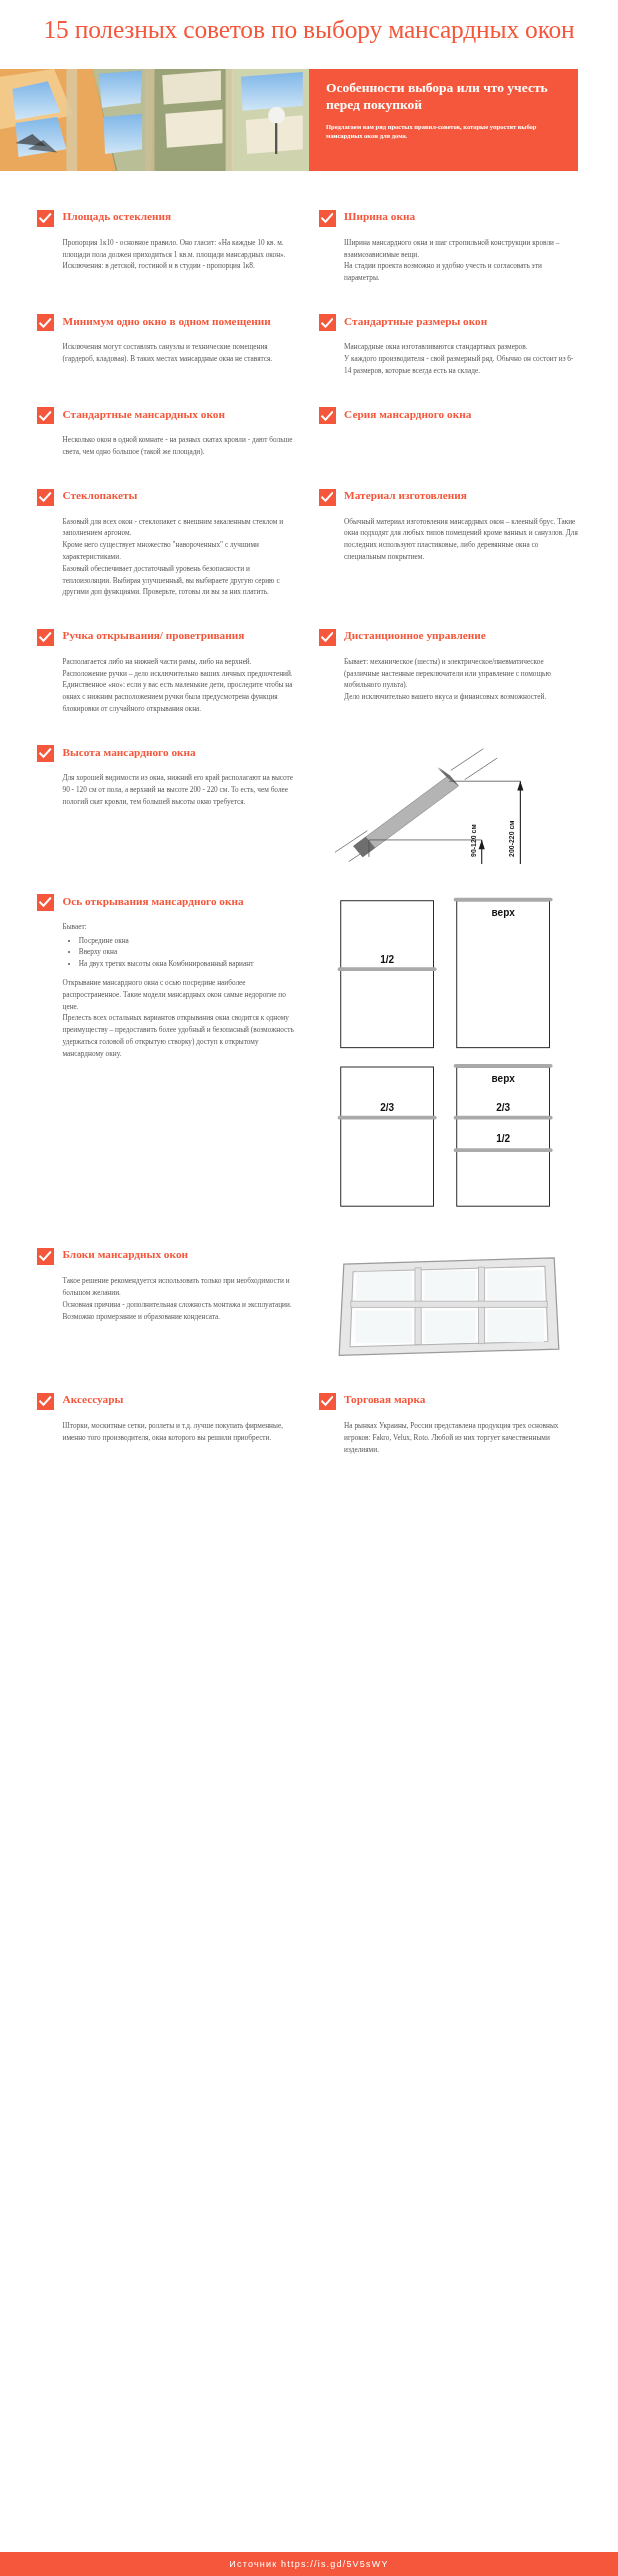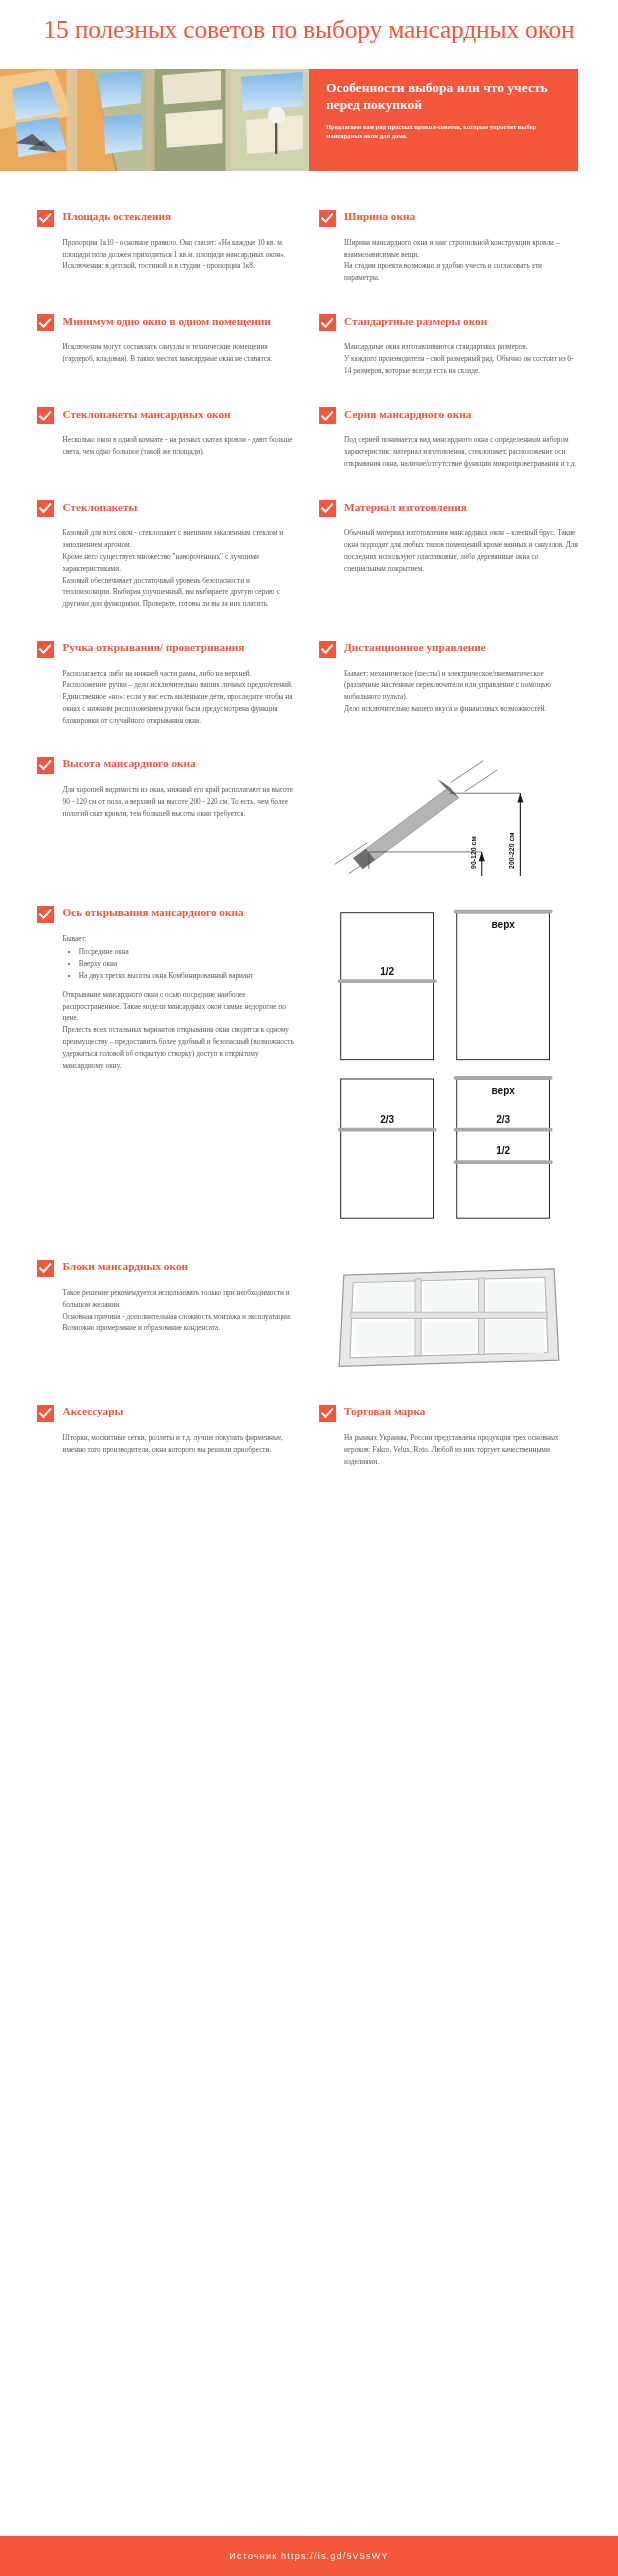--- a/index.html
+++ b/index.html
@@ -170,21 +170,21 @@
 
   
   .axis-diagram { width: 232px; }
 
   
   .blocks-diagram { width: 232px; height: 116px; }
 
   
   .footer {
     width: 618px;
-    height: 40px;
+    height: 24px;
     background: #F4573B;
     display: flex;
     align-items: center;
     justify-content: center;
     margin-top: 31px;
   }
   .footer-text {
     color: #ffffff;
     font-family: "Liberation Sans", sans-serif;
     font-size: 9px;
@@ -301,34 +301,33 @@
     <div class="spacer-40"></div>
 
     <div class="row">
       <div class="tip">
         <div class="tip-head">
           <div class="check-box">
             <svg viewBox="0 0 16 14">
                 <path d="M1.5 7 L5.8 11.3 L14.5 1.6" stroke="#fff" stroke-width="2.6" fill="none" stroke-linecap="square"></path>
               </svg>
           </div>
-          <div class="tip-title">Стеклопакеты мансардных окон</div>
+          <div class="tip-title">Стандартные мансардных окон</div>
         </div>
         <div class="tip-body">Несколько окон в одной комнате - на разных скатах кровли - дают больше света, чем одно большое (такой же площади).</div>
       </div>
       <div class="tip">
         <div class="tip-head">
           <div class="check-box">
             <svg viewBox="0 0 16 14">
                 <path d="M1.5 7 L5.8 11.3 L14.5 1.6" stroke="#fff" stroke-width="2.6" fill="none" stroke-linecap="square"></path>
               </svg>
           </div>
           <div class="tip-title">Серия мансардного окна</div>
         </div>
-        <div class="tip-body">Под серией понимается вид мансардного окна с определенным набором характеристик: материал изготовления, стеклопакет, расположение оси открывания окна, наличие/отсутствие функции микропроветривания и т.д.</div>
       </div>
     </div>
 
     <div class="spacer-40"></div>
 
     <div class="row">
       <div class="tip">
         <div class="tip-head">
           <div class="check-box">
             <svg viewBox="0 0 16 14">

